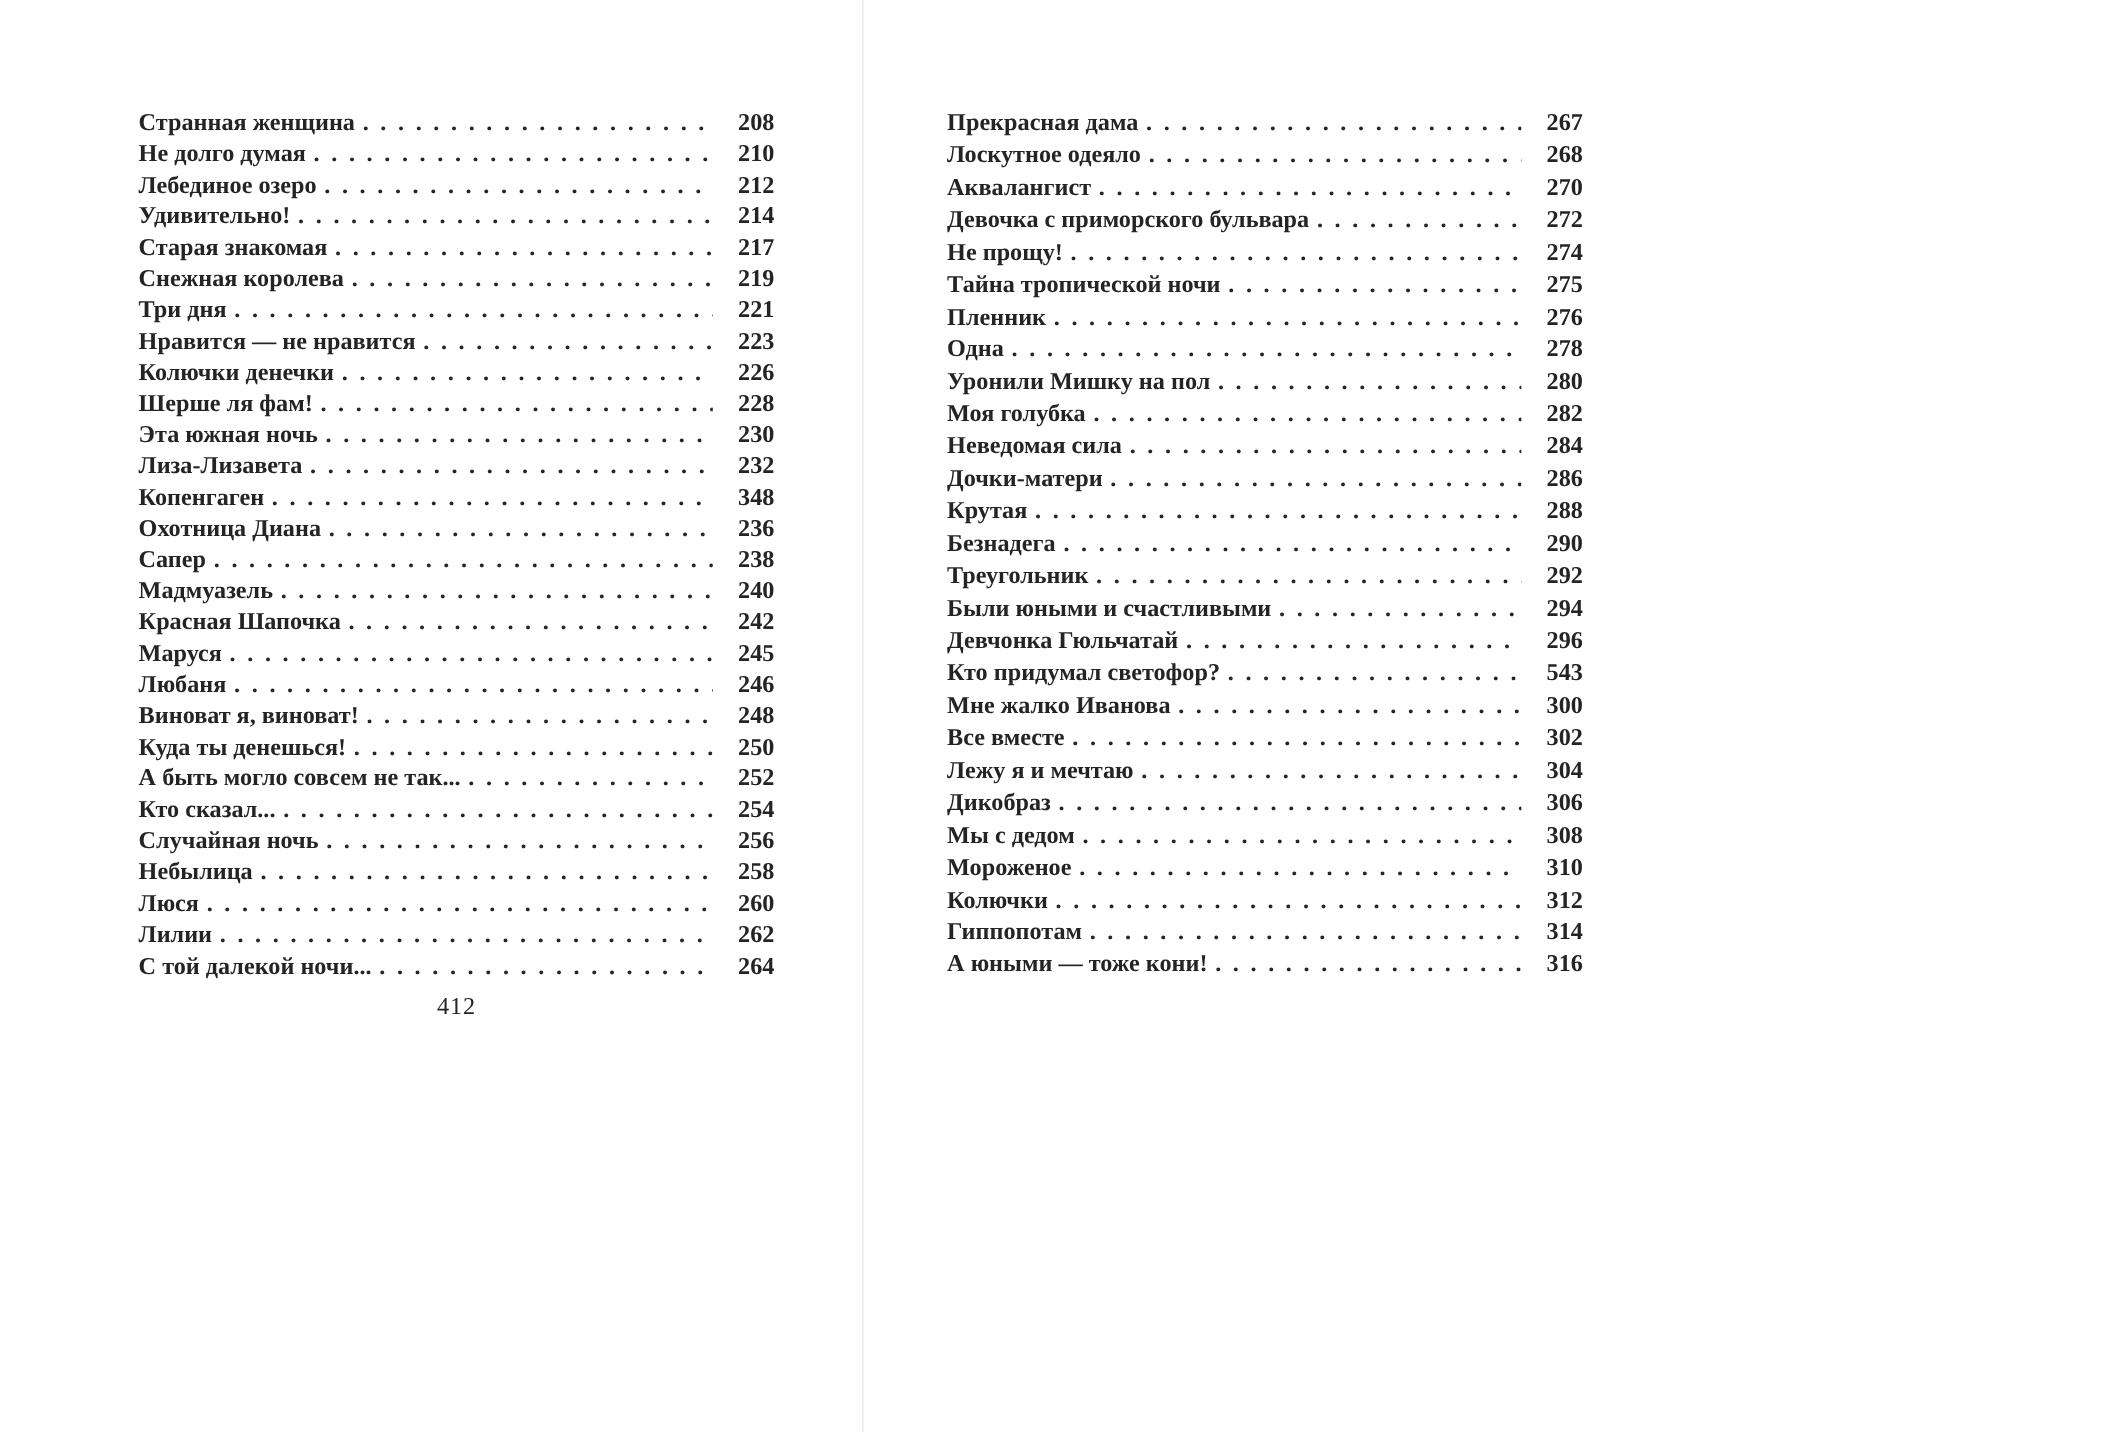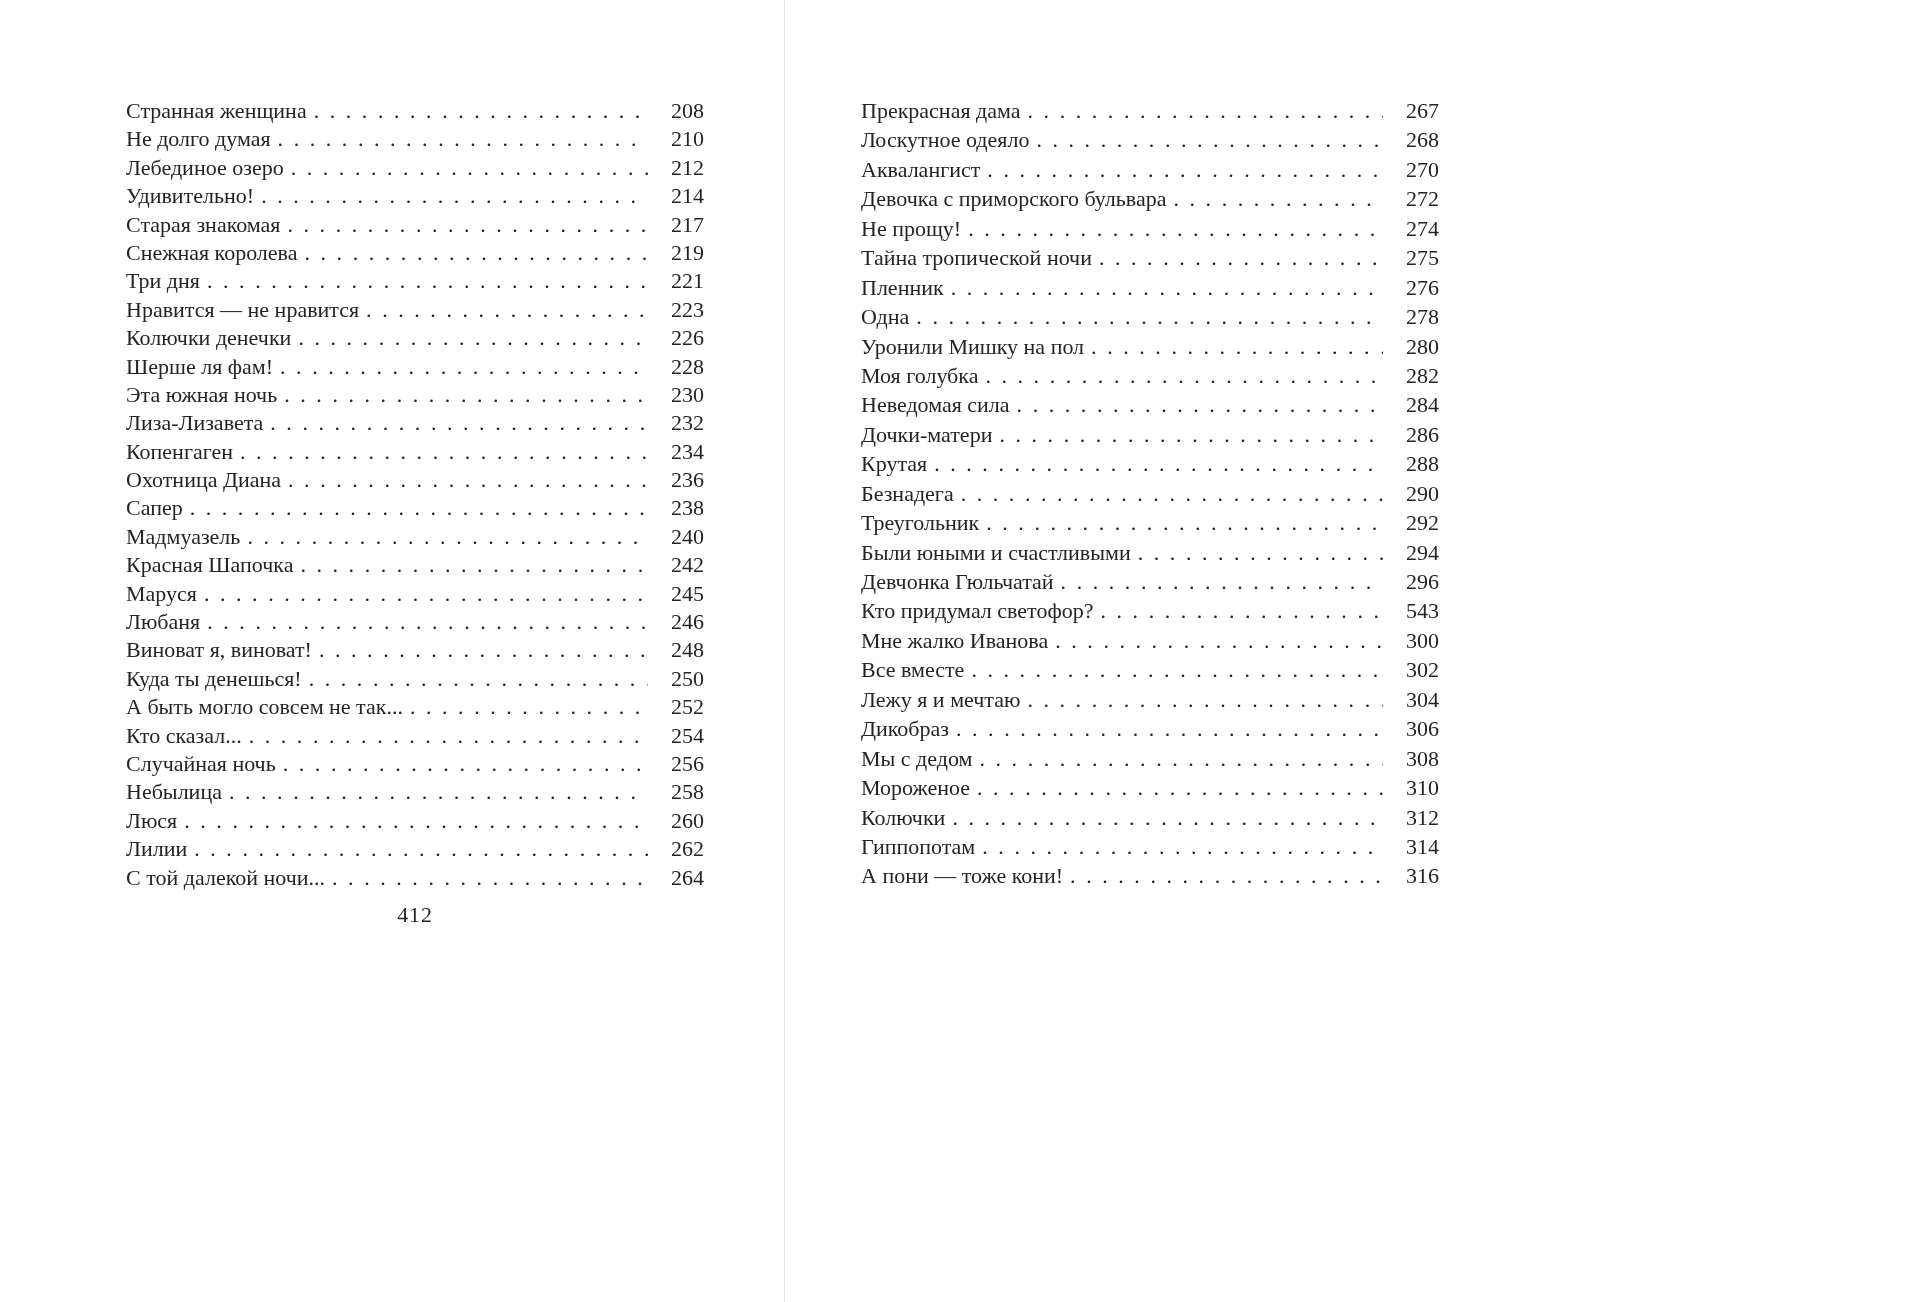--- a/index.html
+++ b/index.html
@@ -38,20 +38,21 @@
     list-style: none;
     margin: 0;
     padding: 0;
   }
   .toc-row {
     display: flex;
     align-items: baseline;
     height: 28.4px;
     font-size: 22px;
     line-height: 1;
+    font-weight: bold;
   }
   .page-right .toc-row {
     height: 29.45px;
     justify-content: space-between;
   }
   .toc-title {
     white-space: nowrap;
     flex: 0 0 auto;
   }
   .dot-leader {
@@ -141,21 +142,21 @@
           <span class="toc-page-num">230</span>
         </li>
         <li class="toc-row">
           <span class="toc-title">Лиза-Лизавета</span>
           <span class="dot-leader">................................................................................</span>
           <span class="toc-page-num">232</span>
         </li>
         <li class="toc-row">
           <span class="toc-title">Копенгаген</span>
           <span class="dot-leader">................................................................................</span>
-          <span class="toc-page-num">234</span>
+          <span class="toc-page-num">348</span>
         </li>
         <li class="toc-row">
           <span class="toc-title">Охотница Диана</span>
           <span class="dot-leader">................................................................................</span>
           <span class="toc-page-num">236</span>
         </li>
         <li class="toc-row">
           <span class="toc-title">Сапер</span>
           <span class="dot-leader">................................................................................</span>
           <span class="toc-page-num">238</span>
@@ -355,20 +356,20 @@
           <span class="toc-title">Колючки</span>
           <span class="dot-leader">................................................................................</span>
           <span class="toc-page-num">312</span>
         </li>
         <li class="toc-row">
           <span class="toc-title">Гиппопотам</span>
           <span class="dot-leader">................................................................................</span>
           <span class="toc-page-num">314</span>
         </li>
         <li class="toc-row">
-          <span class="toc-title">А пони — тоже кони!</span>
+          <span class="toc-title">А юными — тоже кони!</span>
           <span class="dot-leader">................................................................................</span>
           <span class="toc-page-num">316</span>
         </li>
       </ol>
   </section>
 
 </div>
 
 </body></html>

